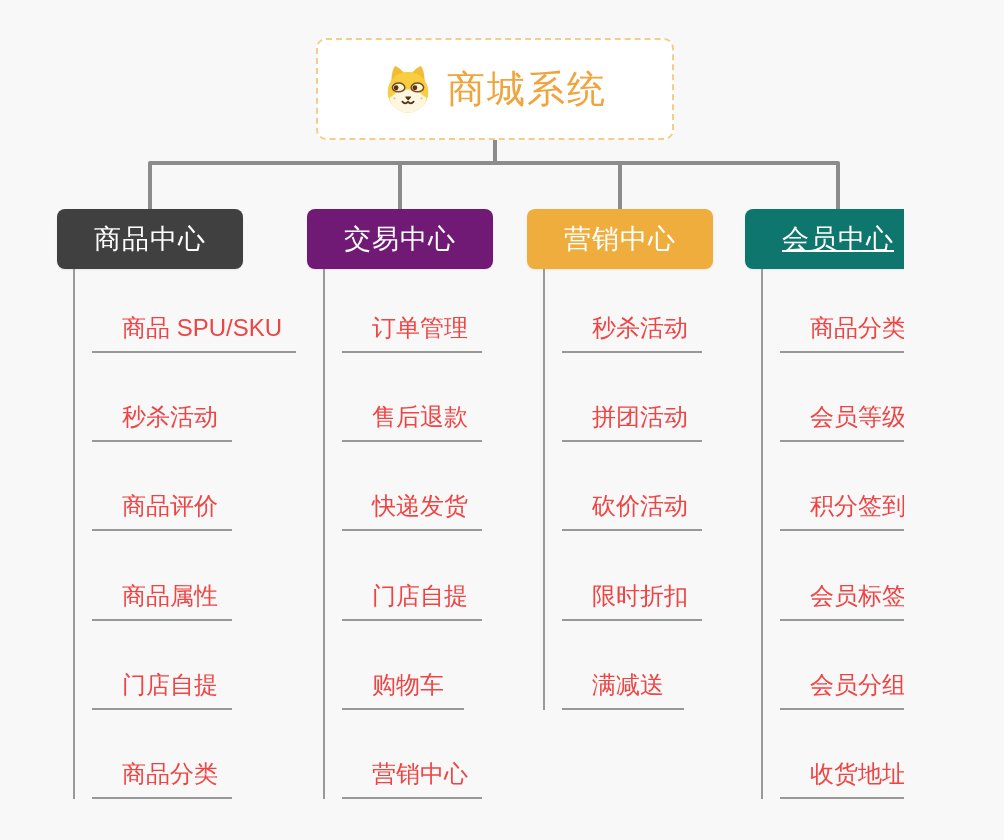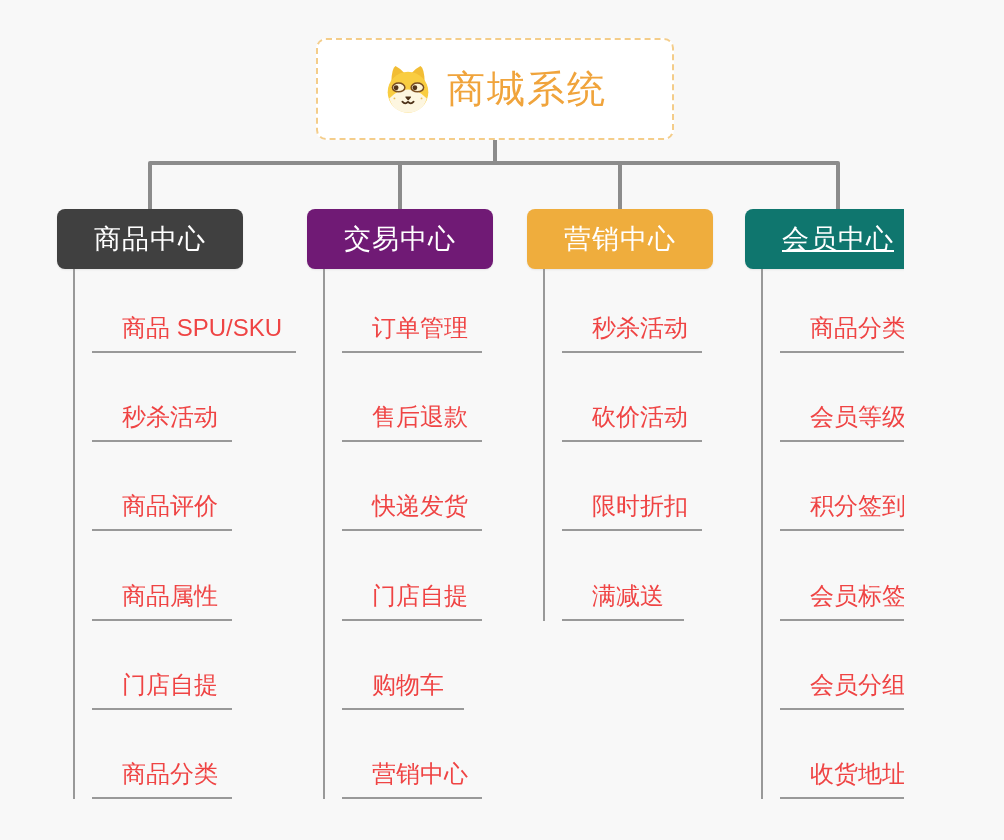--- a/index.html
+++ b/index.html
@@ -133,20 +133,21 @@
       <div class="leaf">门店自提</div>
       <div class="leaf">购物车</div>
       <div class="leaf">营销中心</div>
     </div>
   </div>
 
   <div class="branch branch-2">
     <div class="topic" style="background-color: rgb(239, 173, 61);">营销中心</div>
     <div class="children">
       <div class="leaf">秒杀活动</div>
+      <div class="leaf">拼团活动</div>
       <div class="leaf">砍价活动</div>
       <div class="leaf">限时折扣</div>
       <div class="leaf">满减送</div>
     </div>
   </div>
 
   <div class="branch branch-3">
     <div class="topic" style="background-color: #0f766e; text-decoration: underline;">会员中心</div>
     <div class="children">
       <div class="leaf">商品分类</div>

